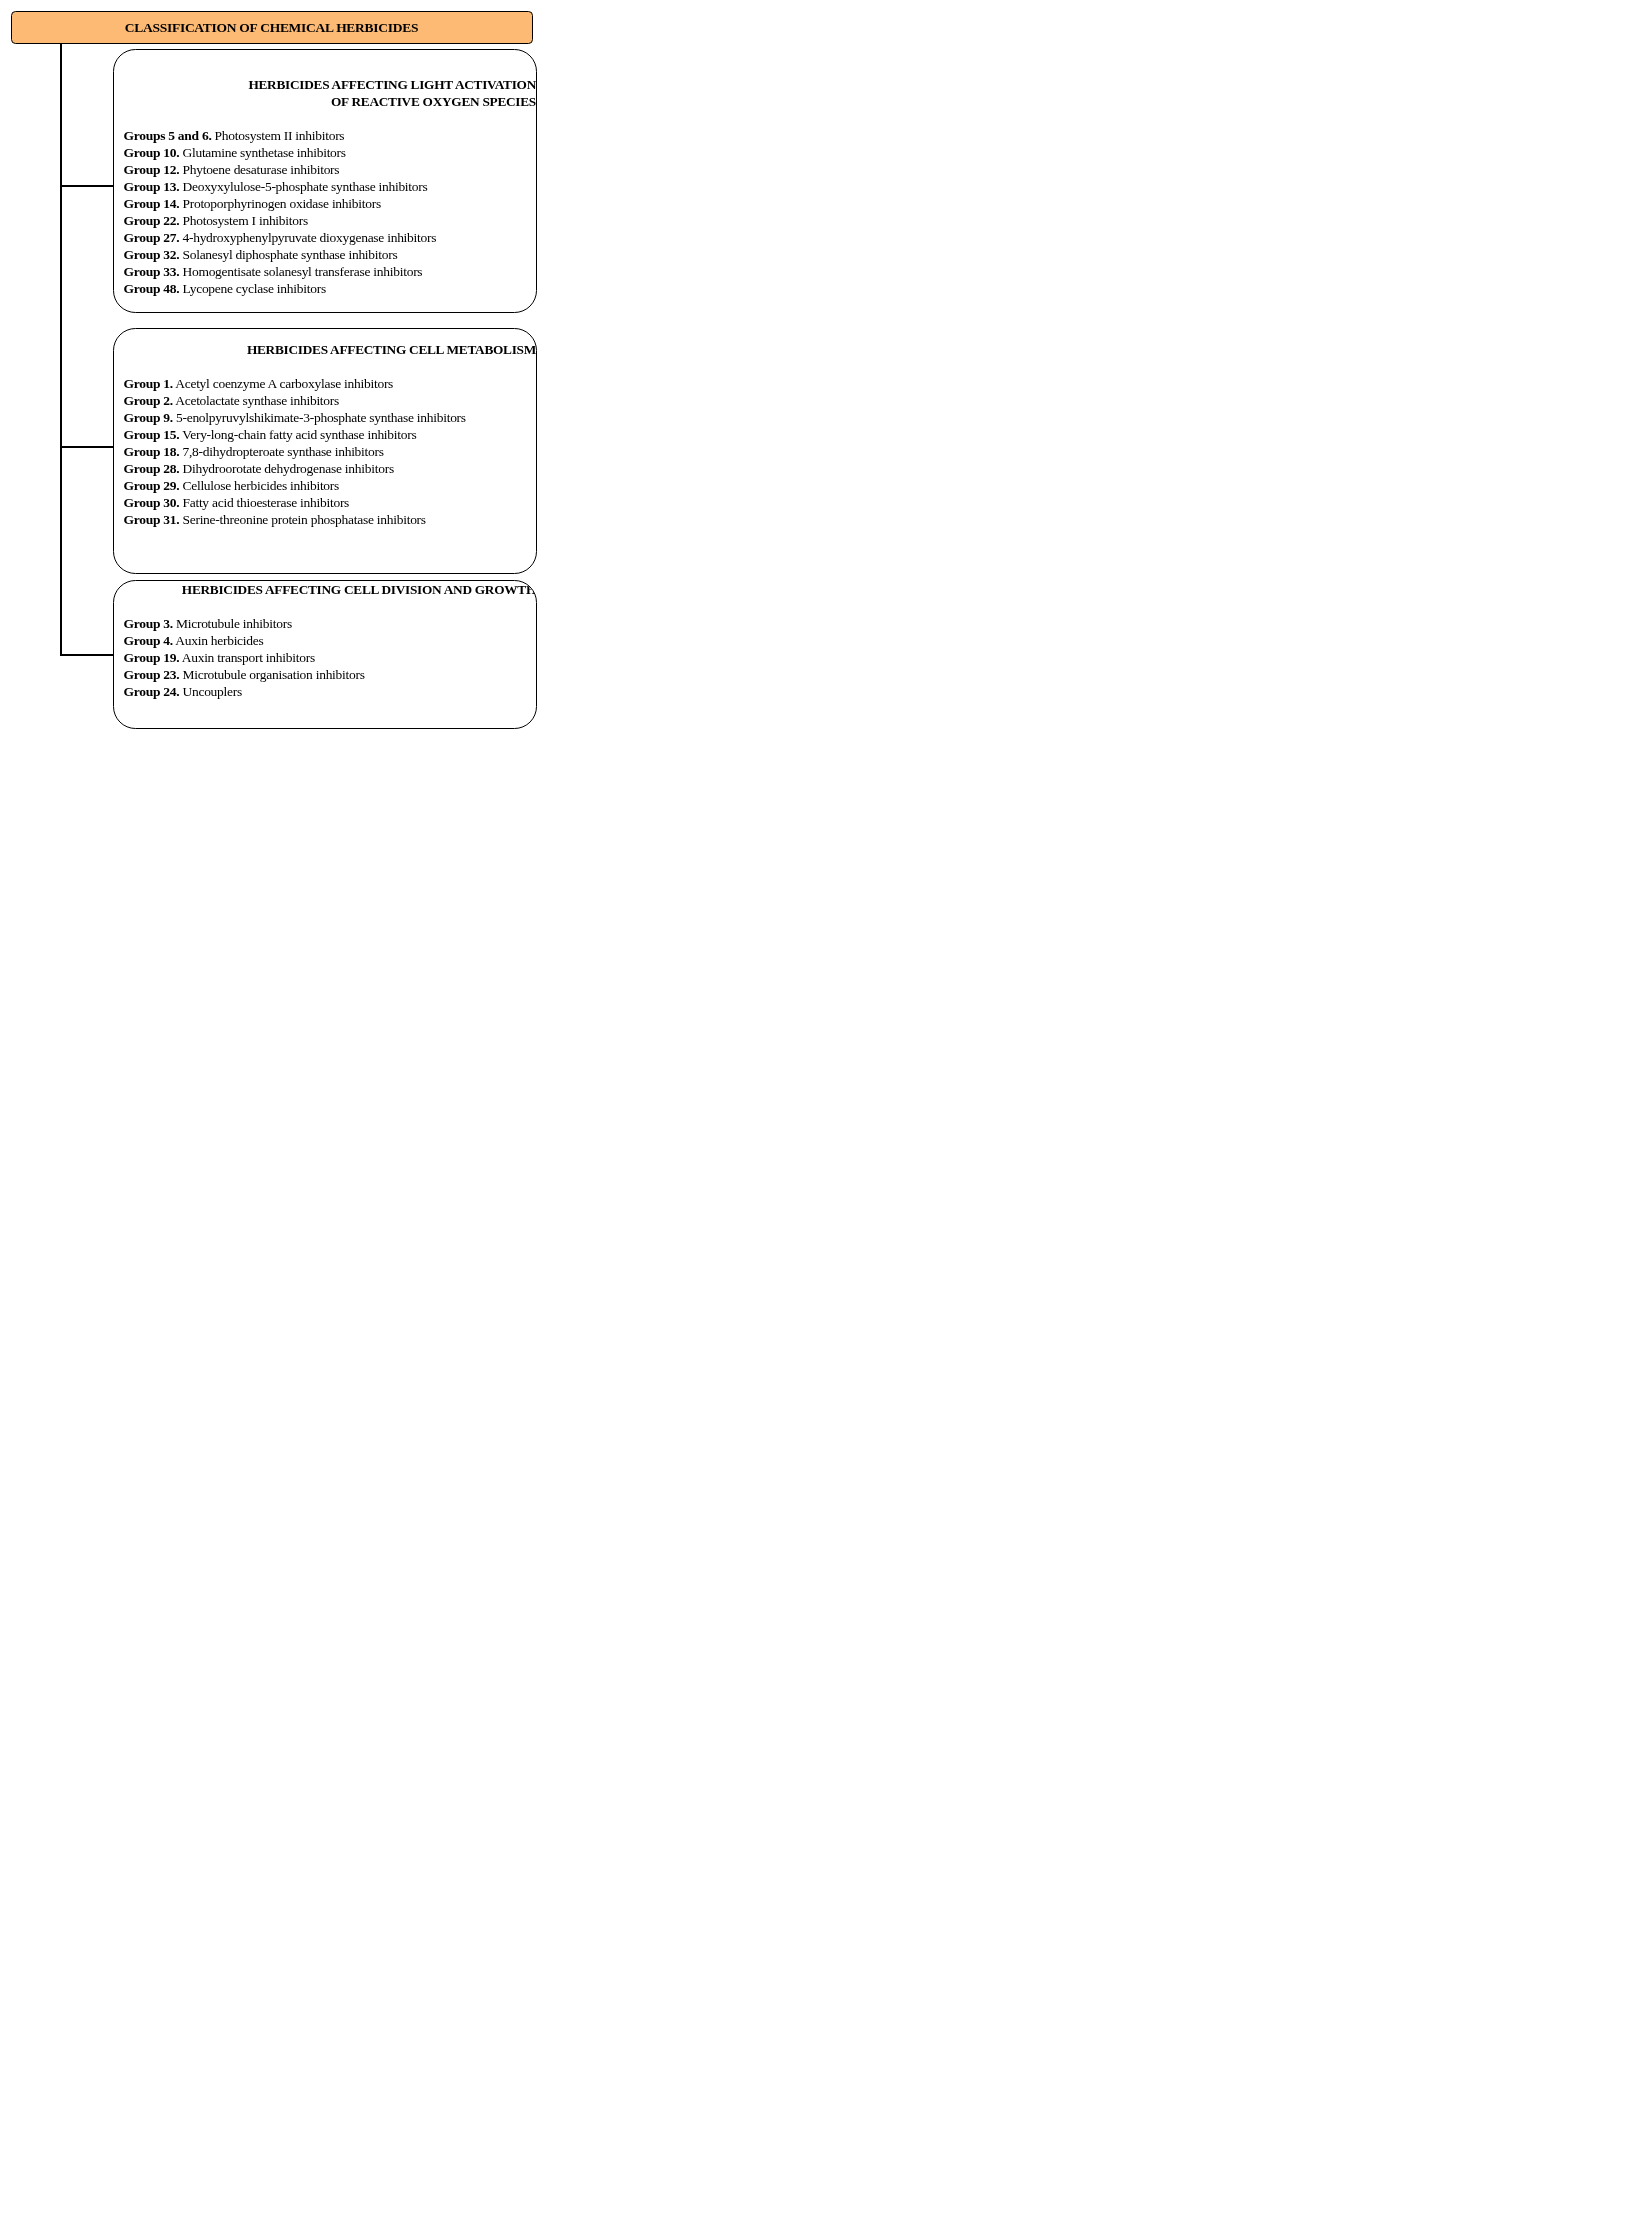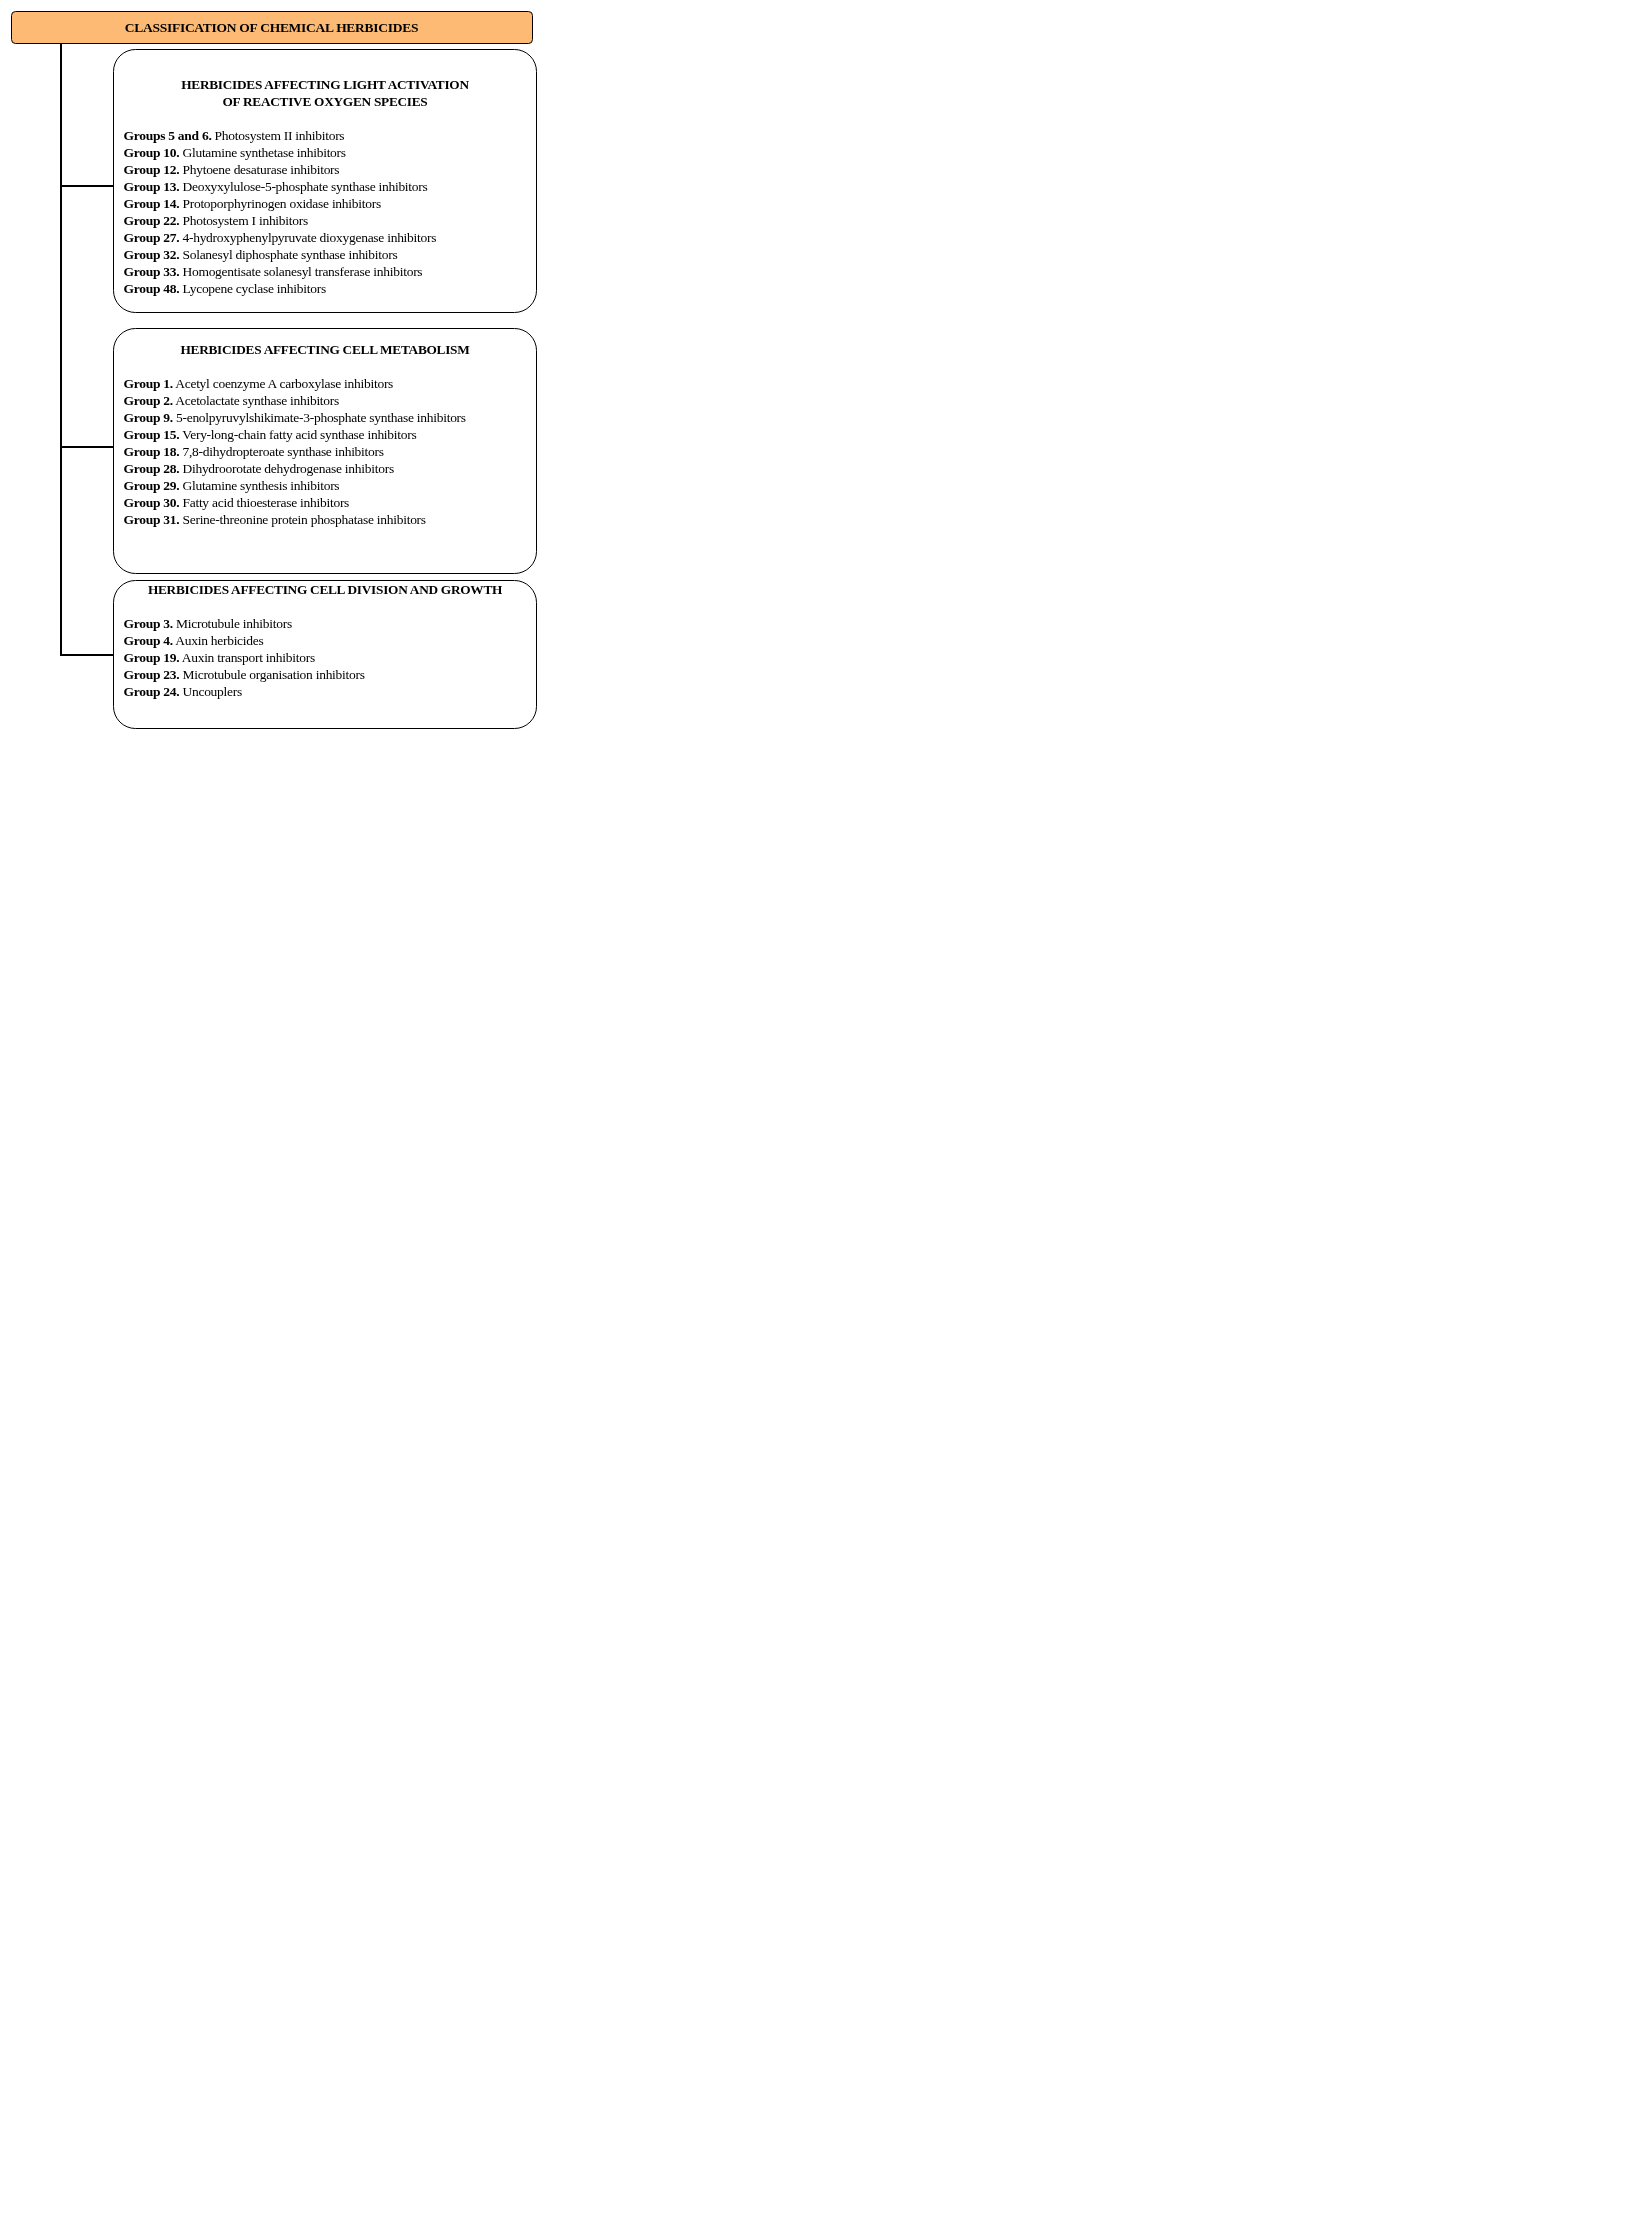--- a/index.html
+++ b/index.html
@@ -56,21 +56,21 @@
     border: 1.5px solid #000;
     border-radius: 22.5px;
     background: #fff;
     overflow: hidden;
   }
   .box-1 { top: 49px;   height: 264px; padding-top: 26px; }
   .box-2 { top: 328px;  height: 246px; padding-top: 12px; }
   .box-3 { top: 580px; height: 149px; }
 
   .box-header {
-    text-align: center;
+    text-align: right;
     font-weight: bold;
     font-size: 13.3px;
     line-height: 17px;
     letter-spacing: -0.02em;
     white-space: nowrap;
   }
   .gap { height: 17px; }
 
   .items {
     padding-left: 9.5px;
@@ -117,21 +117,21 @@
 <div class="box box-2">
   <div class="box-header">HERBICIDES AFFECTING CELL METABOLISM</div>
   <div class="gap"></div>
   <div class="items">
       <div class="item"><span class="lbl">Group 1.</span><span> Acetyl coenzyme A carboxylase inhibitors</span></div>
       <div class="item"><span class="lbl">Group 2.</span><span> Acetolactate synthase inhibitors</span></div>
       <div class="item"><span class="lbl">Group 9.</span><span> 5-enolpyruvylshikimate-3-phosphate synthase inhibitors</span></div>
       <div class="item"><span class="lbl">Group 15.</span><span> Very-long-chain fatty acid synthase inhibitors</span></div>
       <div class="item"><span class="lbl">Group 18.</span><span> 7,8-dihydropteroate synthase inhibitors</span></div>
       <div class="item"><span class="lbl">Group 28.</span><span> Dihydroorotate dehydrogenase inhibitors</span></div>
-      <div class="item"><span class="lbl">Group 29.</span><span> Glutamine synthesis inhibitors</span></div>
+      <div class="item"><span class="lbl">Group 29.</span><span> Cellulose herbicides inhibitors</span></div>
       <div class="item"><span class="lbl">Group 30.</span><span> Fatty acid thioesterase inhibitors</span></div>
       <div class="item"><span class="lbl">Group 31.</span><span> Serine-threonine protein phosphatase inhibitors</span></div>
     </div>
 </div>
 
 <div class="box box-3">
   <div class="box-header">HERBICIDES AFFECTING CELL DIVISION AND GROWTH</div>
   <div class="gap"></div>
   <div class="items">
       <div class="item"><span class="lbl">Group 3.</span><span> Microtubule inhibitors</span></div>

